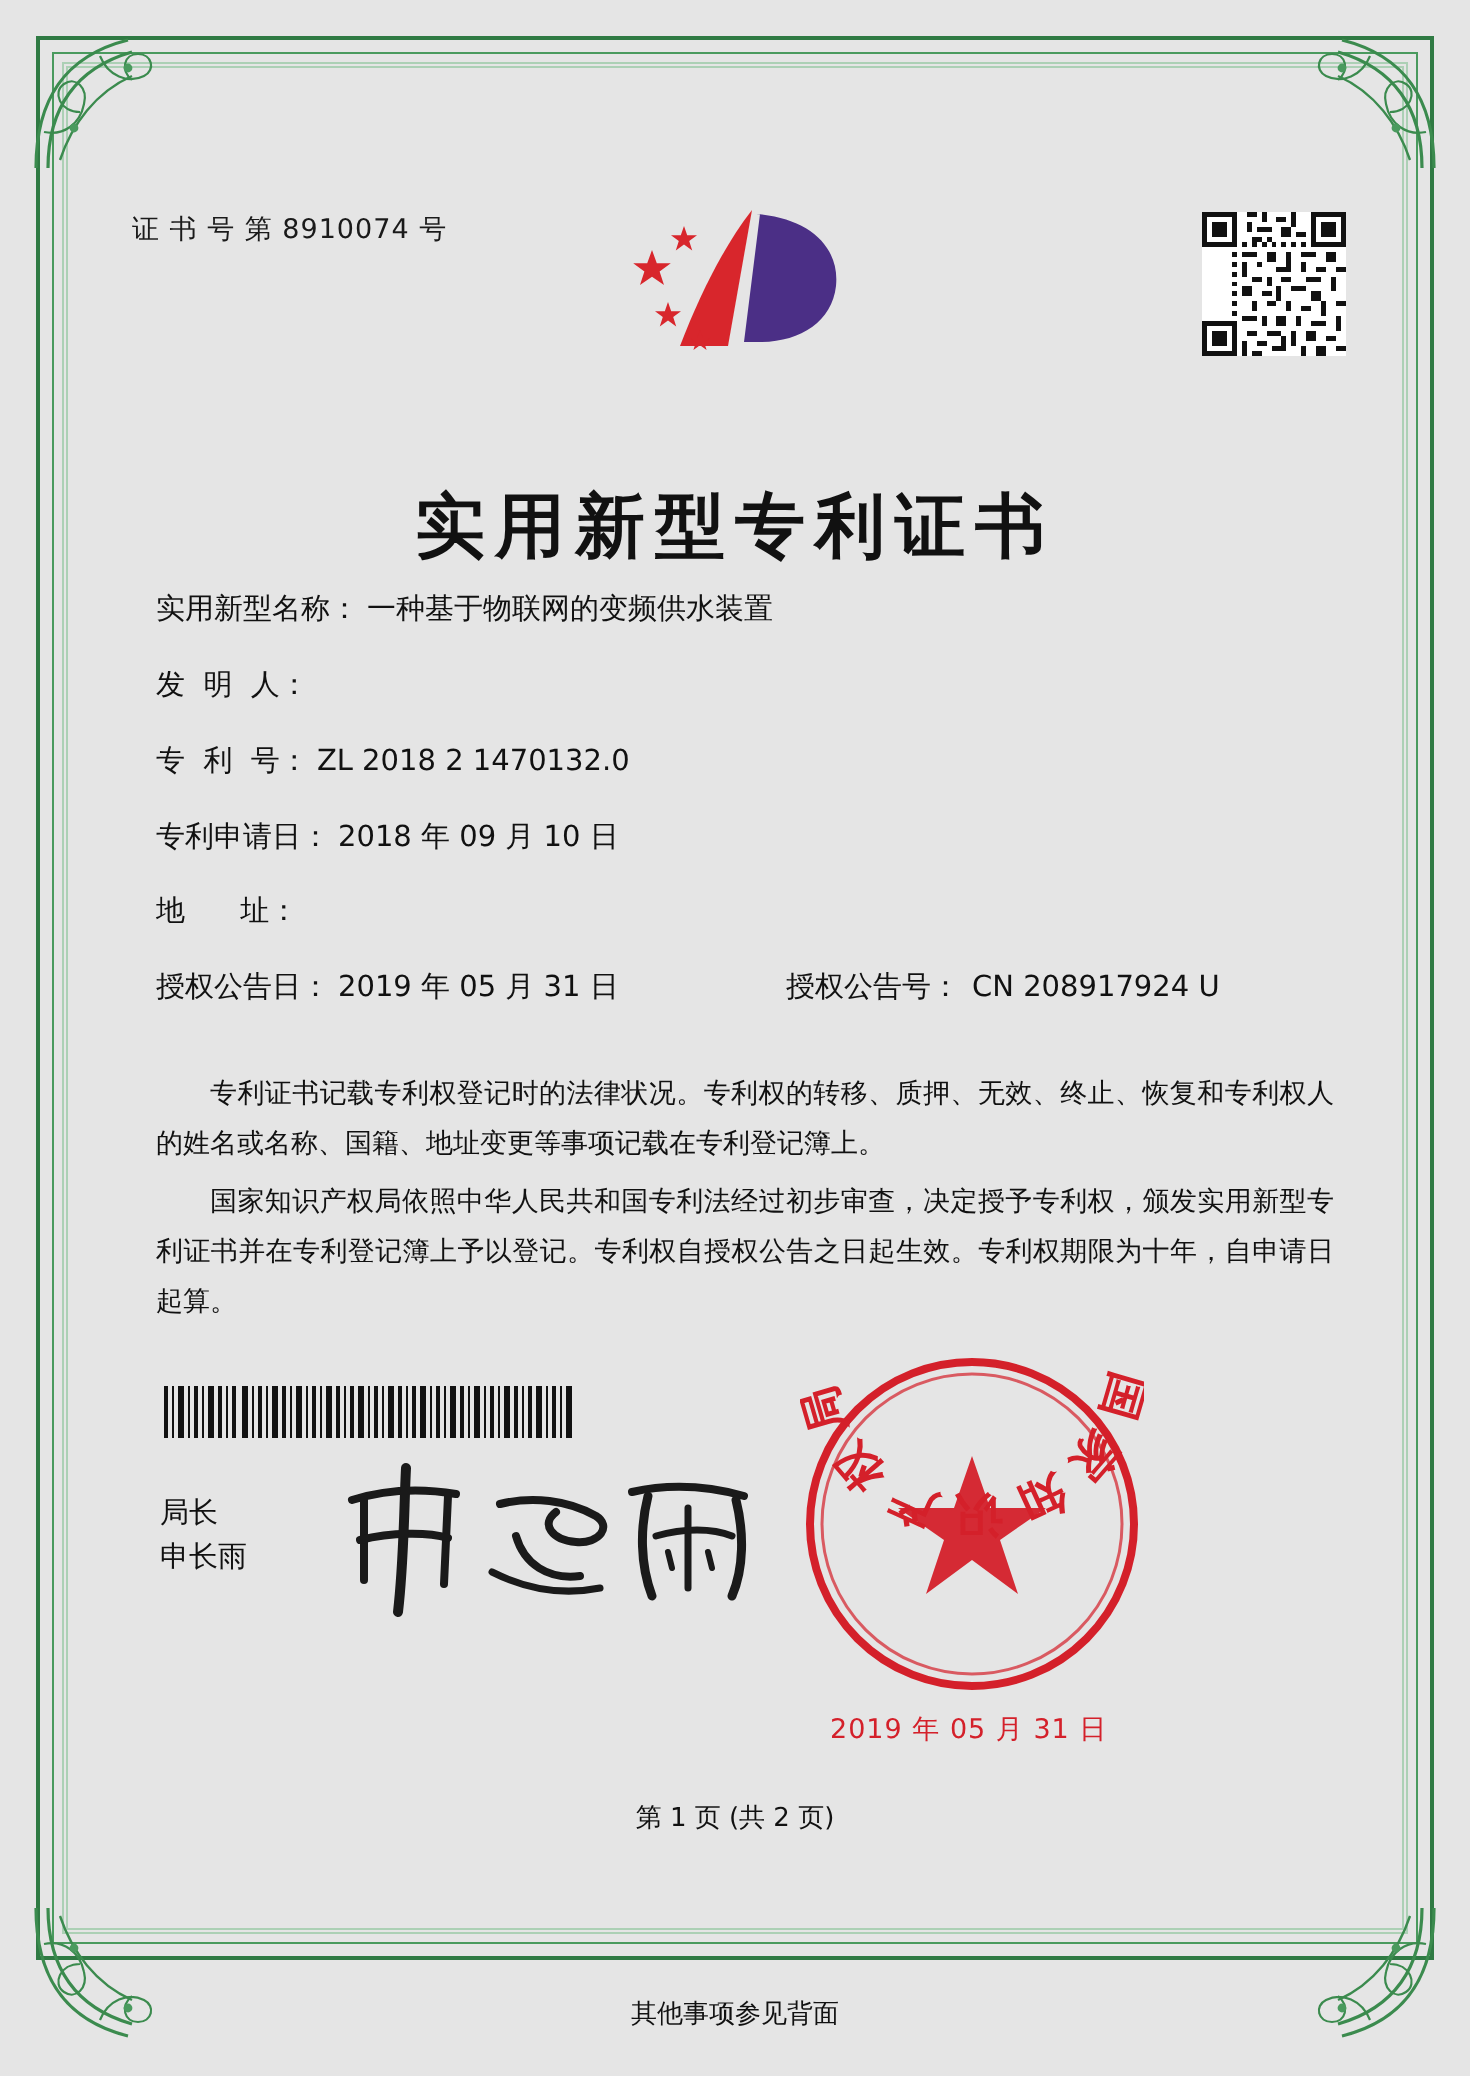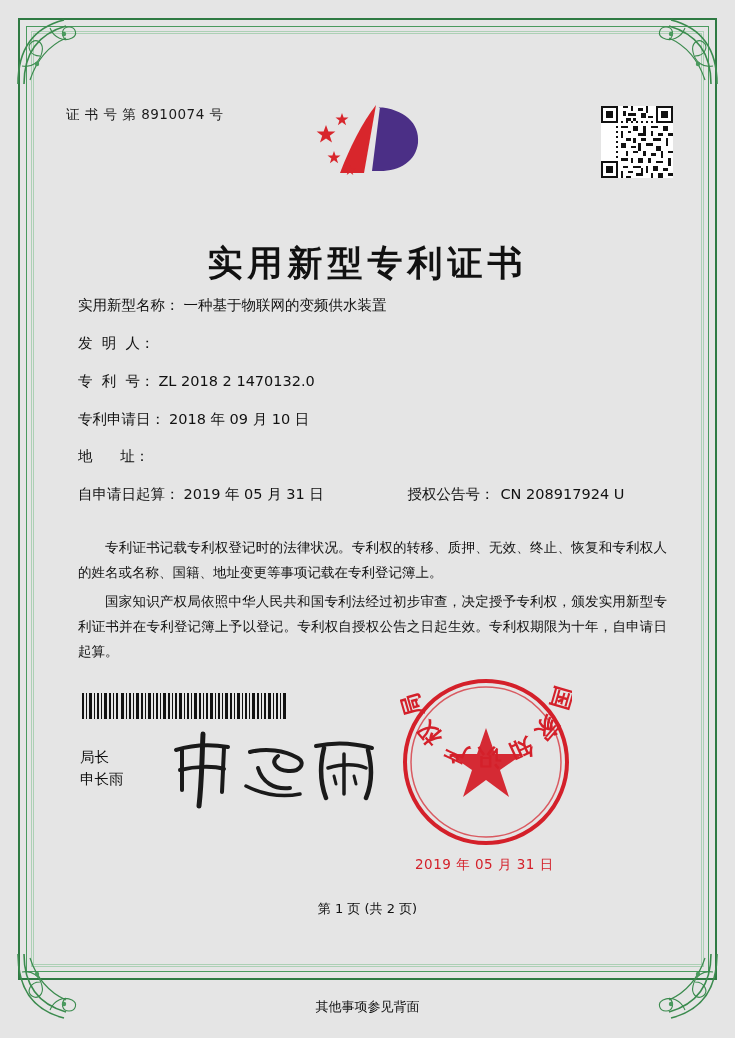--- a/index.html
+++ b/index.html
@@ -433,21 +433,21 @@
         <span class="field-label">专利申请日：</span>
         <span class="field-value">2018 年 09 月 10 日</span>
       </div>
 
 
       <div class="field-row">
         <span class="field-label">地      址：</span>
       </div>
 
       <div class="field-row split">
-        <span class="field-label">自申请日起算：</span>
+        <span class="field-label">授权公告日：</span>
         <span class="field-value">2019 年 05 月 31 日</span>
         <span class="field-label2">授权公告号：</span>
         <span class="field-value2">CN 208917924 U</span>
       </div>
 
     </div>
 
     <div class="paragraphs">
       <p>专利证书记载专利权登记时的法律状况。专利权的转移、质押、无效、终止、恢复和专利权人的姓名或名称、国籍、地址变更等事项记载在专利登记簿上。</p>
       <p>国家知识产权局依照中华人民共和国专利法经过初步审查，决定授予专利权，颁发实用新型专利证书并在专利登记簿上予以登记。专利权自授权公告之日起生效。专利权期限为十年，自申请日起算。</p>

